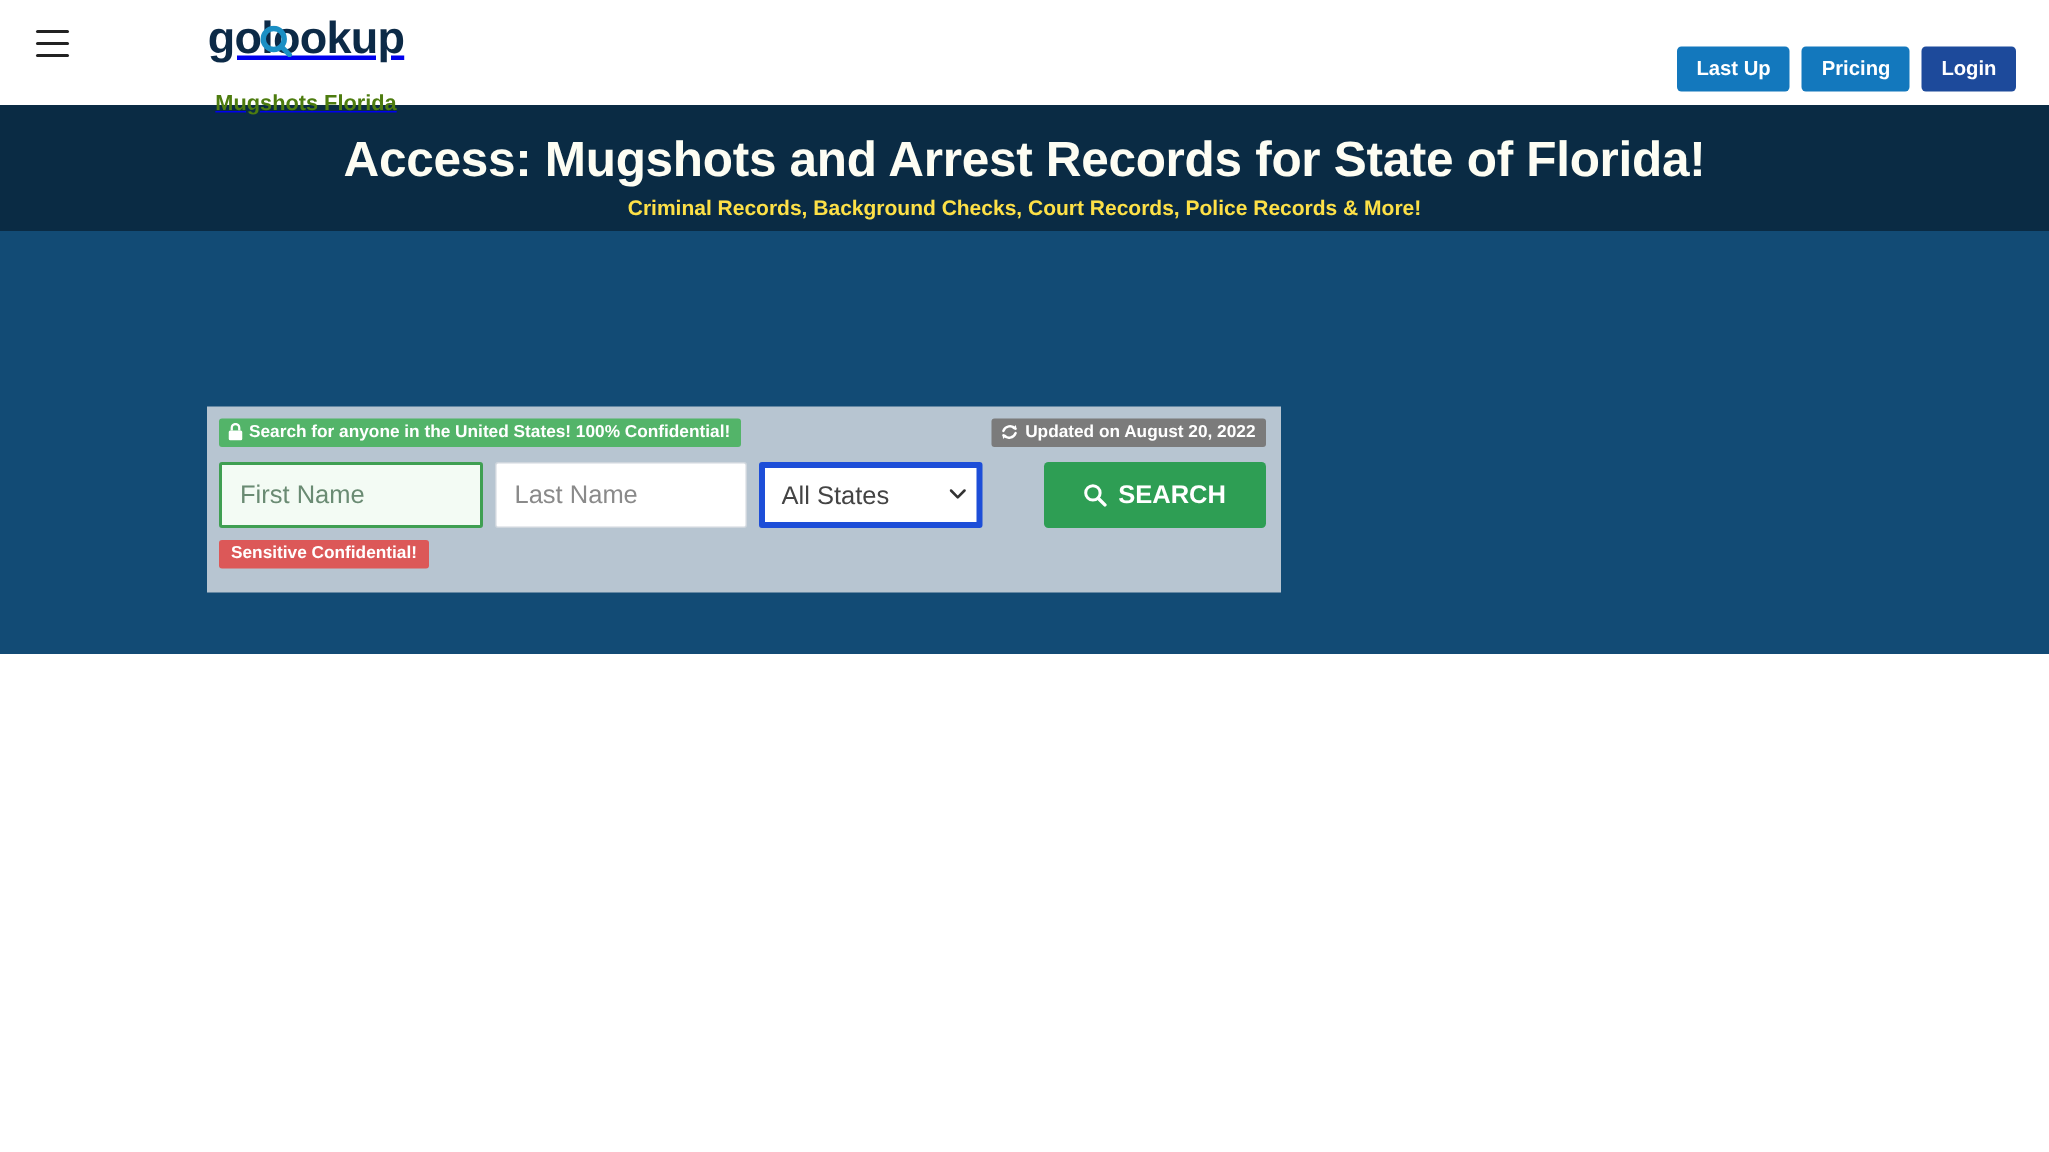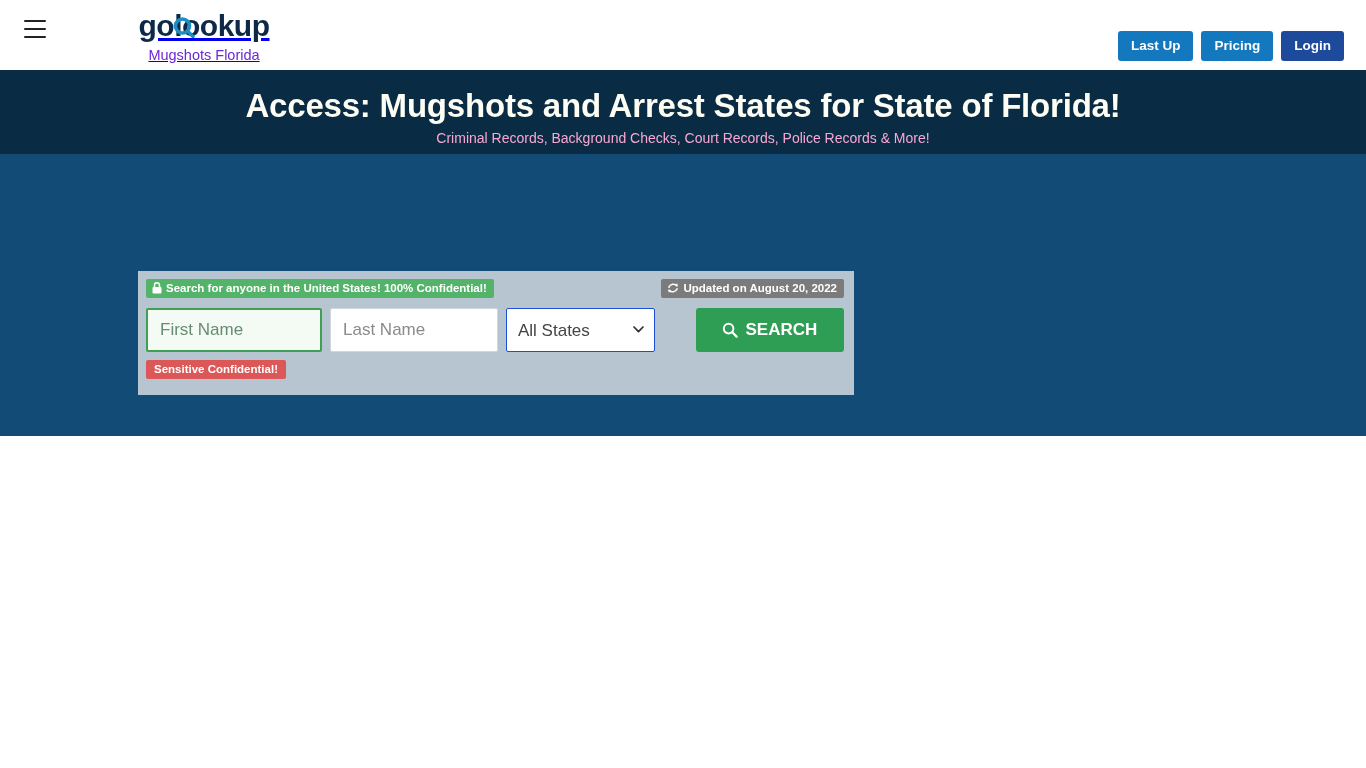--- a/index.html
+++ b/index.html
@@ -60,23 +60,23 @@
     position: absolute;
     left: 35px;
     top: 6px;
     width: 22px;
     height: 21px;
     pointer-events: none;
   }
   .brand-sub {
     display: block;
     font-size: 14.5px;
-    font-weight: normal;
-    color: #6d28d9;
-    margin-top: 4px;
+    font-weight: bold;
+    color: #4d7c0f;
+    margin-top: 18px;
     white-space: nowrap;
   }
   .nav-buttons {
     position: absolute;
     right: 22px;
     top: 31px;
     display: flex;
     gap: 8px;
   }
   .nav-btn {
@@ -104,23 +104,23 @@
   .hero-title {
     margin: 0;
     color: #fdfdf3;
     font-size: 33px;
     font-weight: bold;
     letter-spacing: -0.2px;
     line-height: 1.15;
   }
   .hero-sub {
     margin: 5px 0 0 0;
-    color: #f9a8d4;
+    color: #fde047;
     font-size: 14px;
-    font-weight: normal;
+    font-weight: bold;
   }
 
   
   .searchband {
     background: #124b75;
     height: 282px;
     position: relative;
   }
   .searchpanel {
     position: absolute;
@@ -189,21 +189,21 @@
   .fld.first::placeholder { color: #6a8b73; }
   .fld.last { width: 168px; }
   .sel-wrap {
     position: relative;
     width: 166px;
     height: 44px;
   }
   .sel {
     width: 100%;
     height: 44px;
-    border: 1px solid #1d4ed8;
+    border: 4px solid #1d4ed8;
     background: #ffffff;
     font-size: 17px;
     color: #444444;
     padding: 0 26px 0 11px;
     font-family: "Liberation Sans", sans-serif;
     border-radius: 2px;
     appearance: none;
     -webkit-appearance: none;
     outline: none;
     cursor: pointer;
@@ -317,21 +317,21 @@
   </a>
 
   <div class="nav-buttons">
     <button class="nav-btn signup">Last Up</button>
     <button class="nav-btn pricing">Pricing</button>
     <button class="nav-btn login">Login</button>
   </div>
 </div>
 
 <div class="hero">
-  <h1 class="hero-title">Access: Mugshots and Arrest States for State of Florida!</h1>
+  <h1 class="hero-title">Access: Mugshots and Arrest Records for State of Florida!</h1>
   <p class="hero-sub">Criminal Records, Background Checks, Court Records, Police Records &amp; More!</p>
 </div>
 
 <div class="searchband">
 
   <div class="searchpanel">
     <div class="sp-top">
       <span class="badge-conf">
         <svg width="10" height="12" viewBox="0 0 10 12">
           <rect x="0.5" y="5" width="9" height="6.5" rx="1" fill="#ffffff"></rect>

